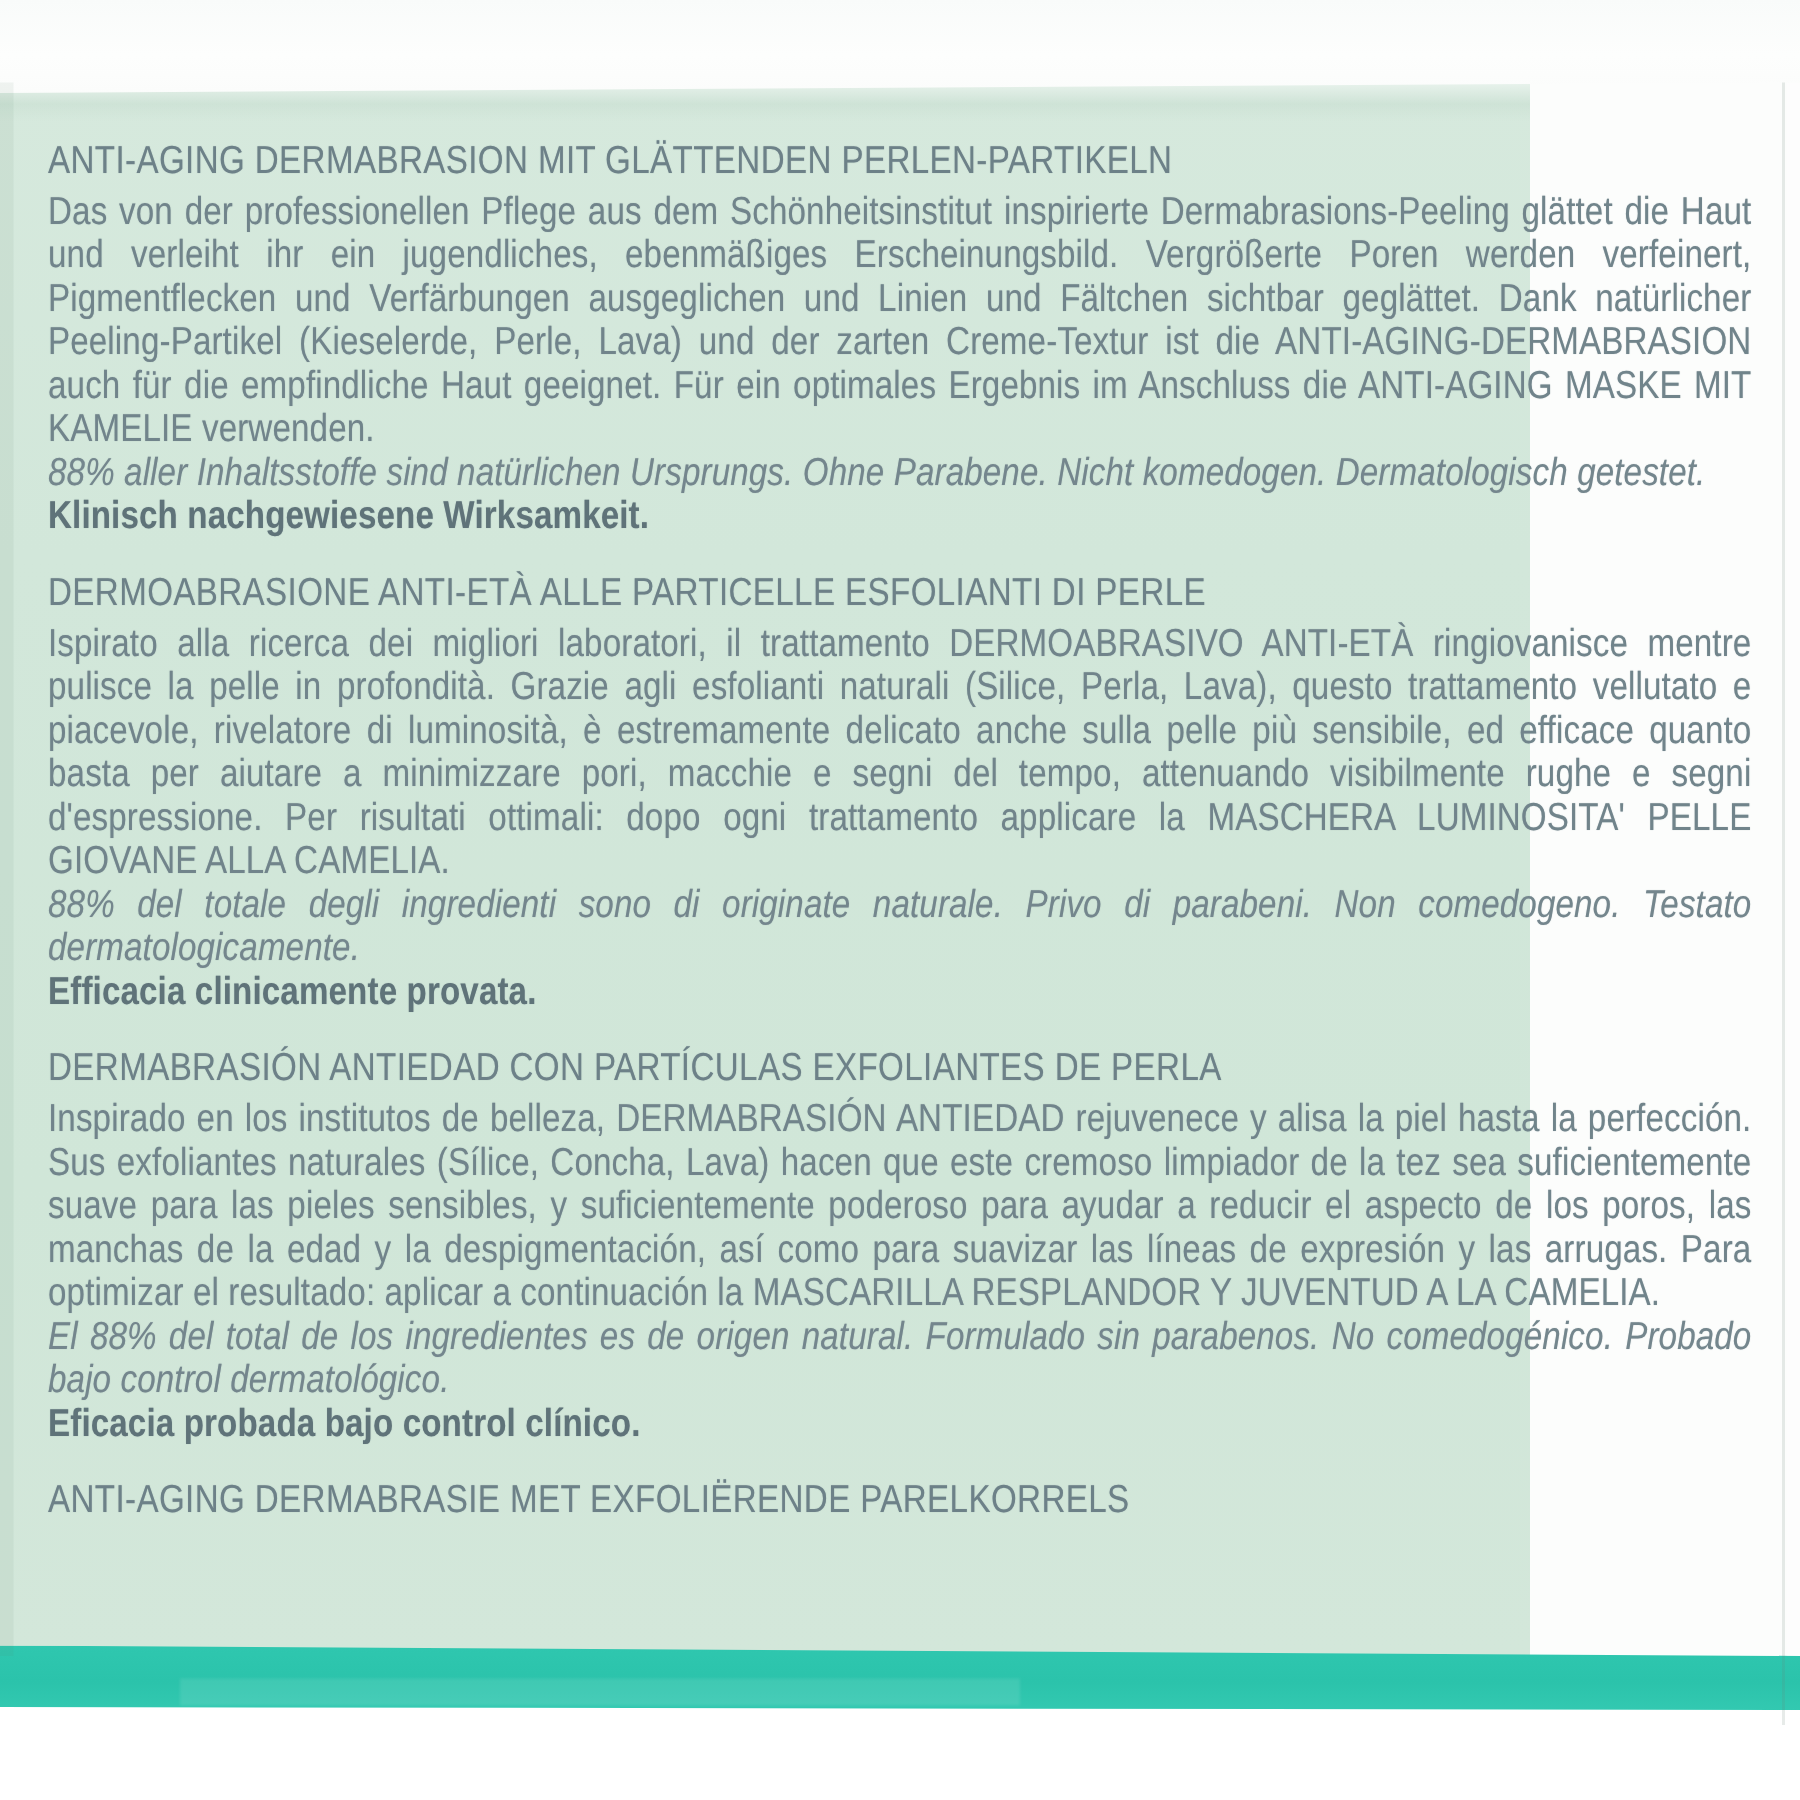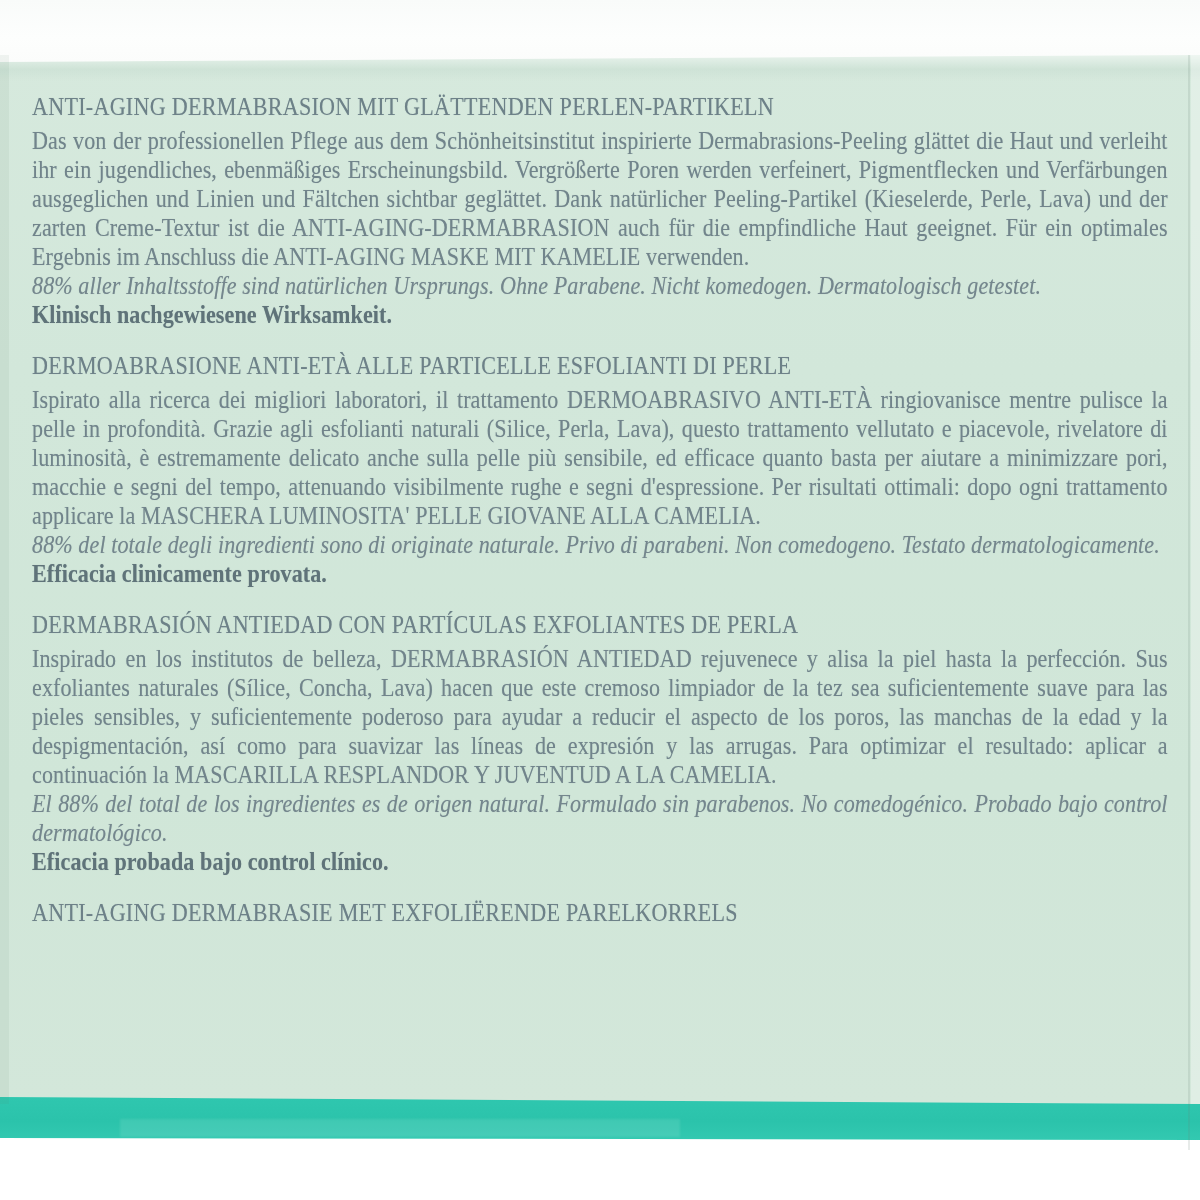--- a/index.html
+++ b/index.html
@@ -13,24 +13,23 @@
   }
   
   .strip-top {
     position: absolute; top: 0; left: 0; width: 1200px; height: 62px;
     background: linear-gradient(180deg, #f9fbfa 0%, #fdfefd 60%, #fbfcfb 100%);
     clip-path: polygon(0 0, 1200px 0, 1200px 55px, 0 62px);
     z-index: 3;
   }
   
   .panel {
-    position: absolute; top: 55px; left: 0; width: 1200px; height: 1049px;
+    position: absolute; top: 55px; left: 0; width: 1020px; height: 1049px;
     background: linear-gradient(180deg, #d6e9dd 0%, #d2e7da 30%, #d0e6d8 70%, #d3e7da 100%);
     z-index: 1;
-    font-family: Liberation Serif, serif;
   }
   .panel-topshade {
     position: absolute; top: 0; left: 0; right: 0; height: 26px;
     background: linear-gradient(180deg, rgba(255,255,255,0.45) 0%, rgba(140,175,158,0.10) 55%, rgba(140,175,158,0) 100%);
   }
   .content { position: relative; padding: 37px 0 0 32px; }
   .condense {
     width: 1336px;
     transform: scaleX(0.85);
     transform-origin: 0 0;

